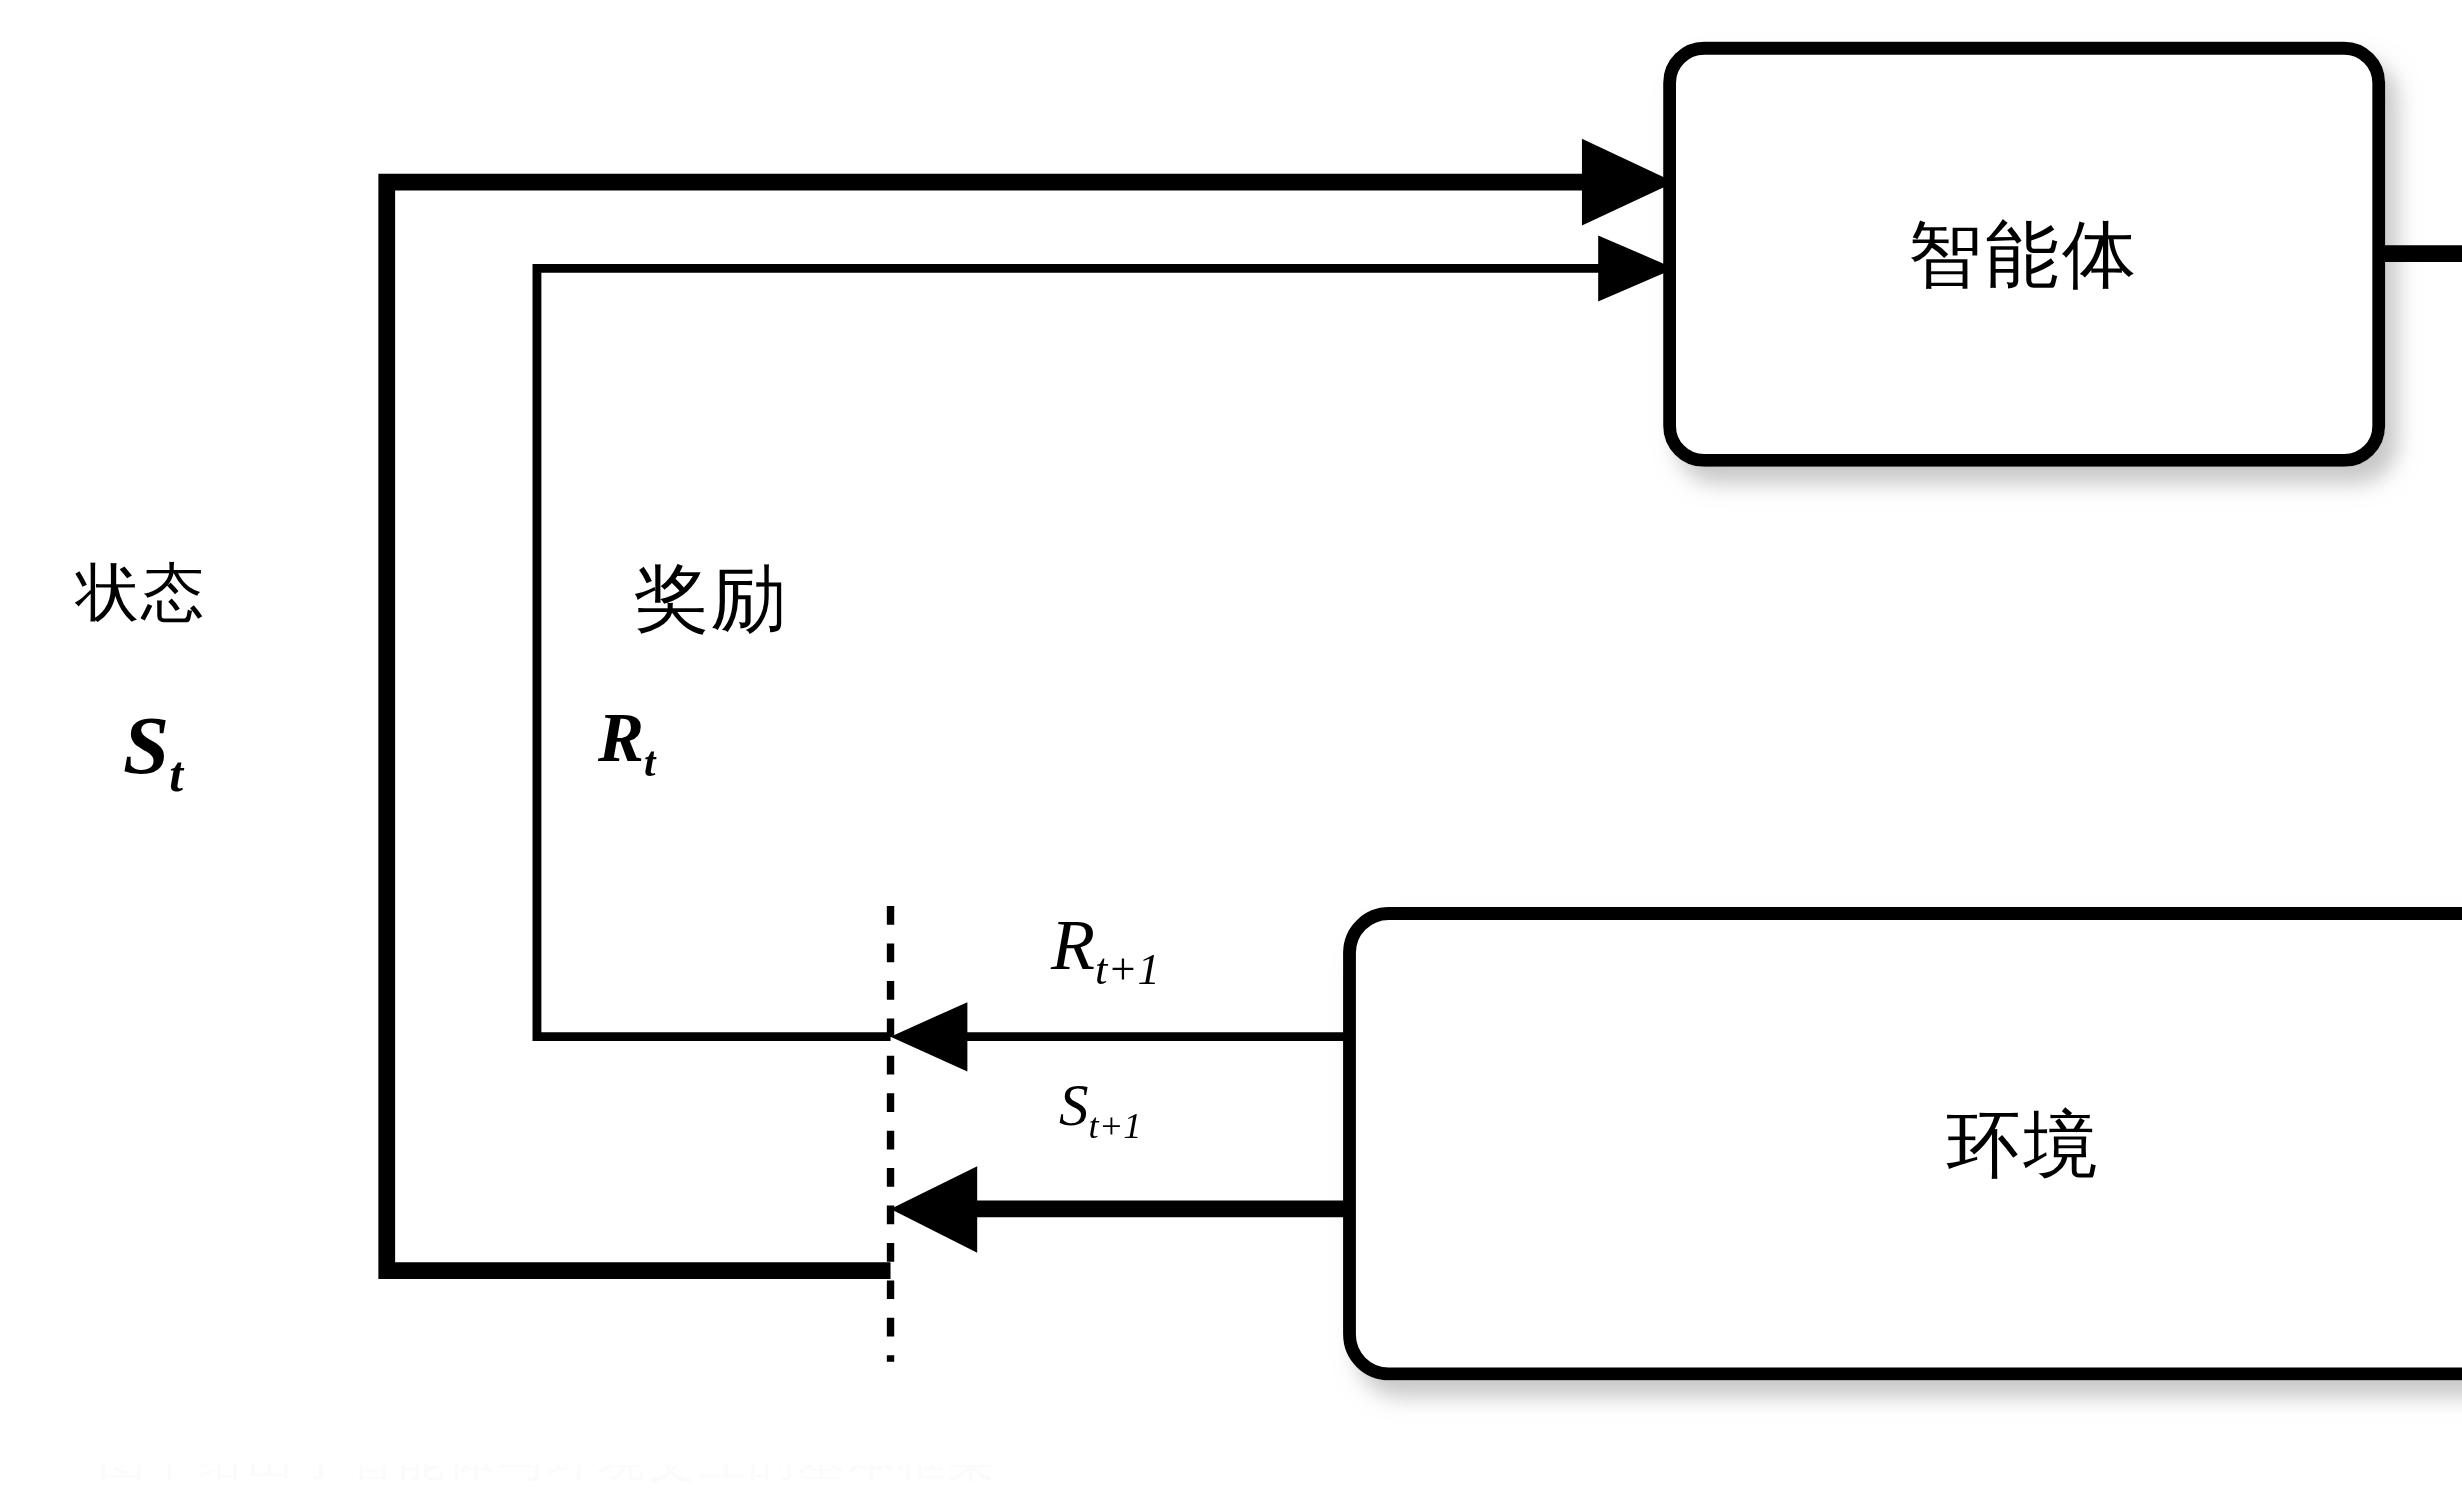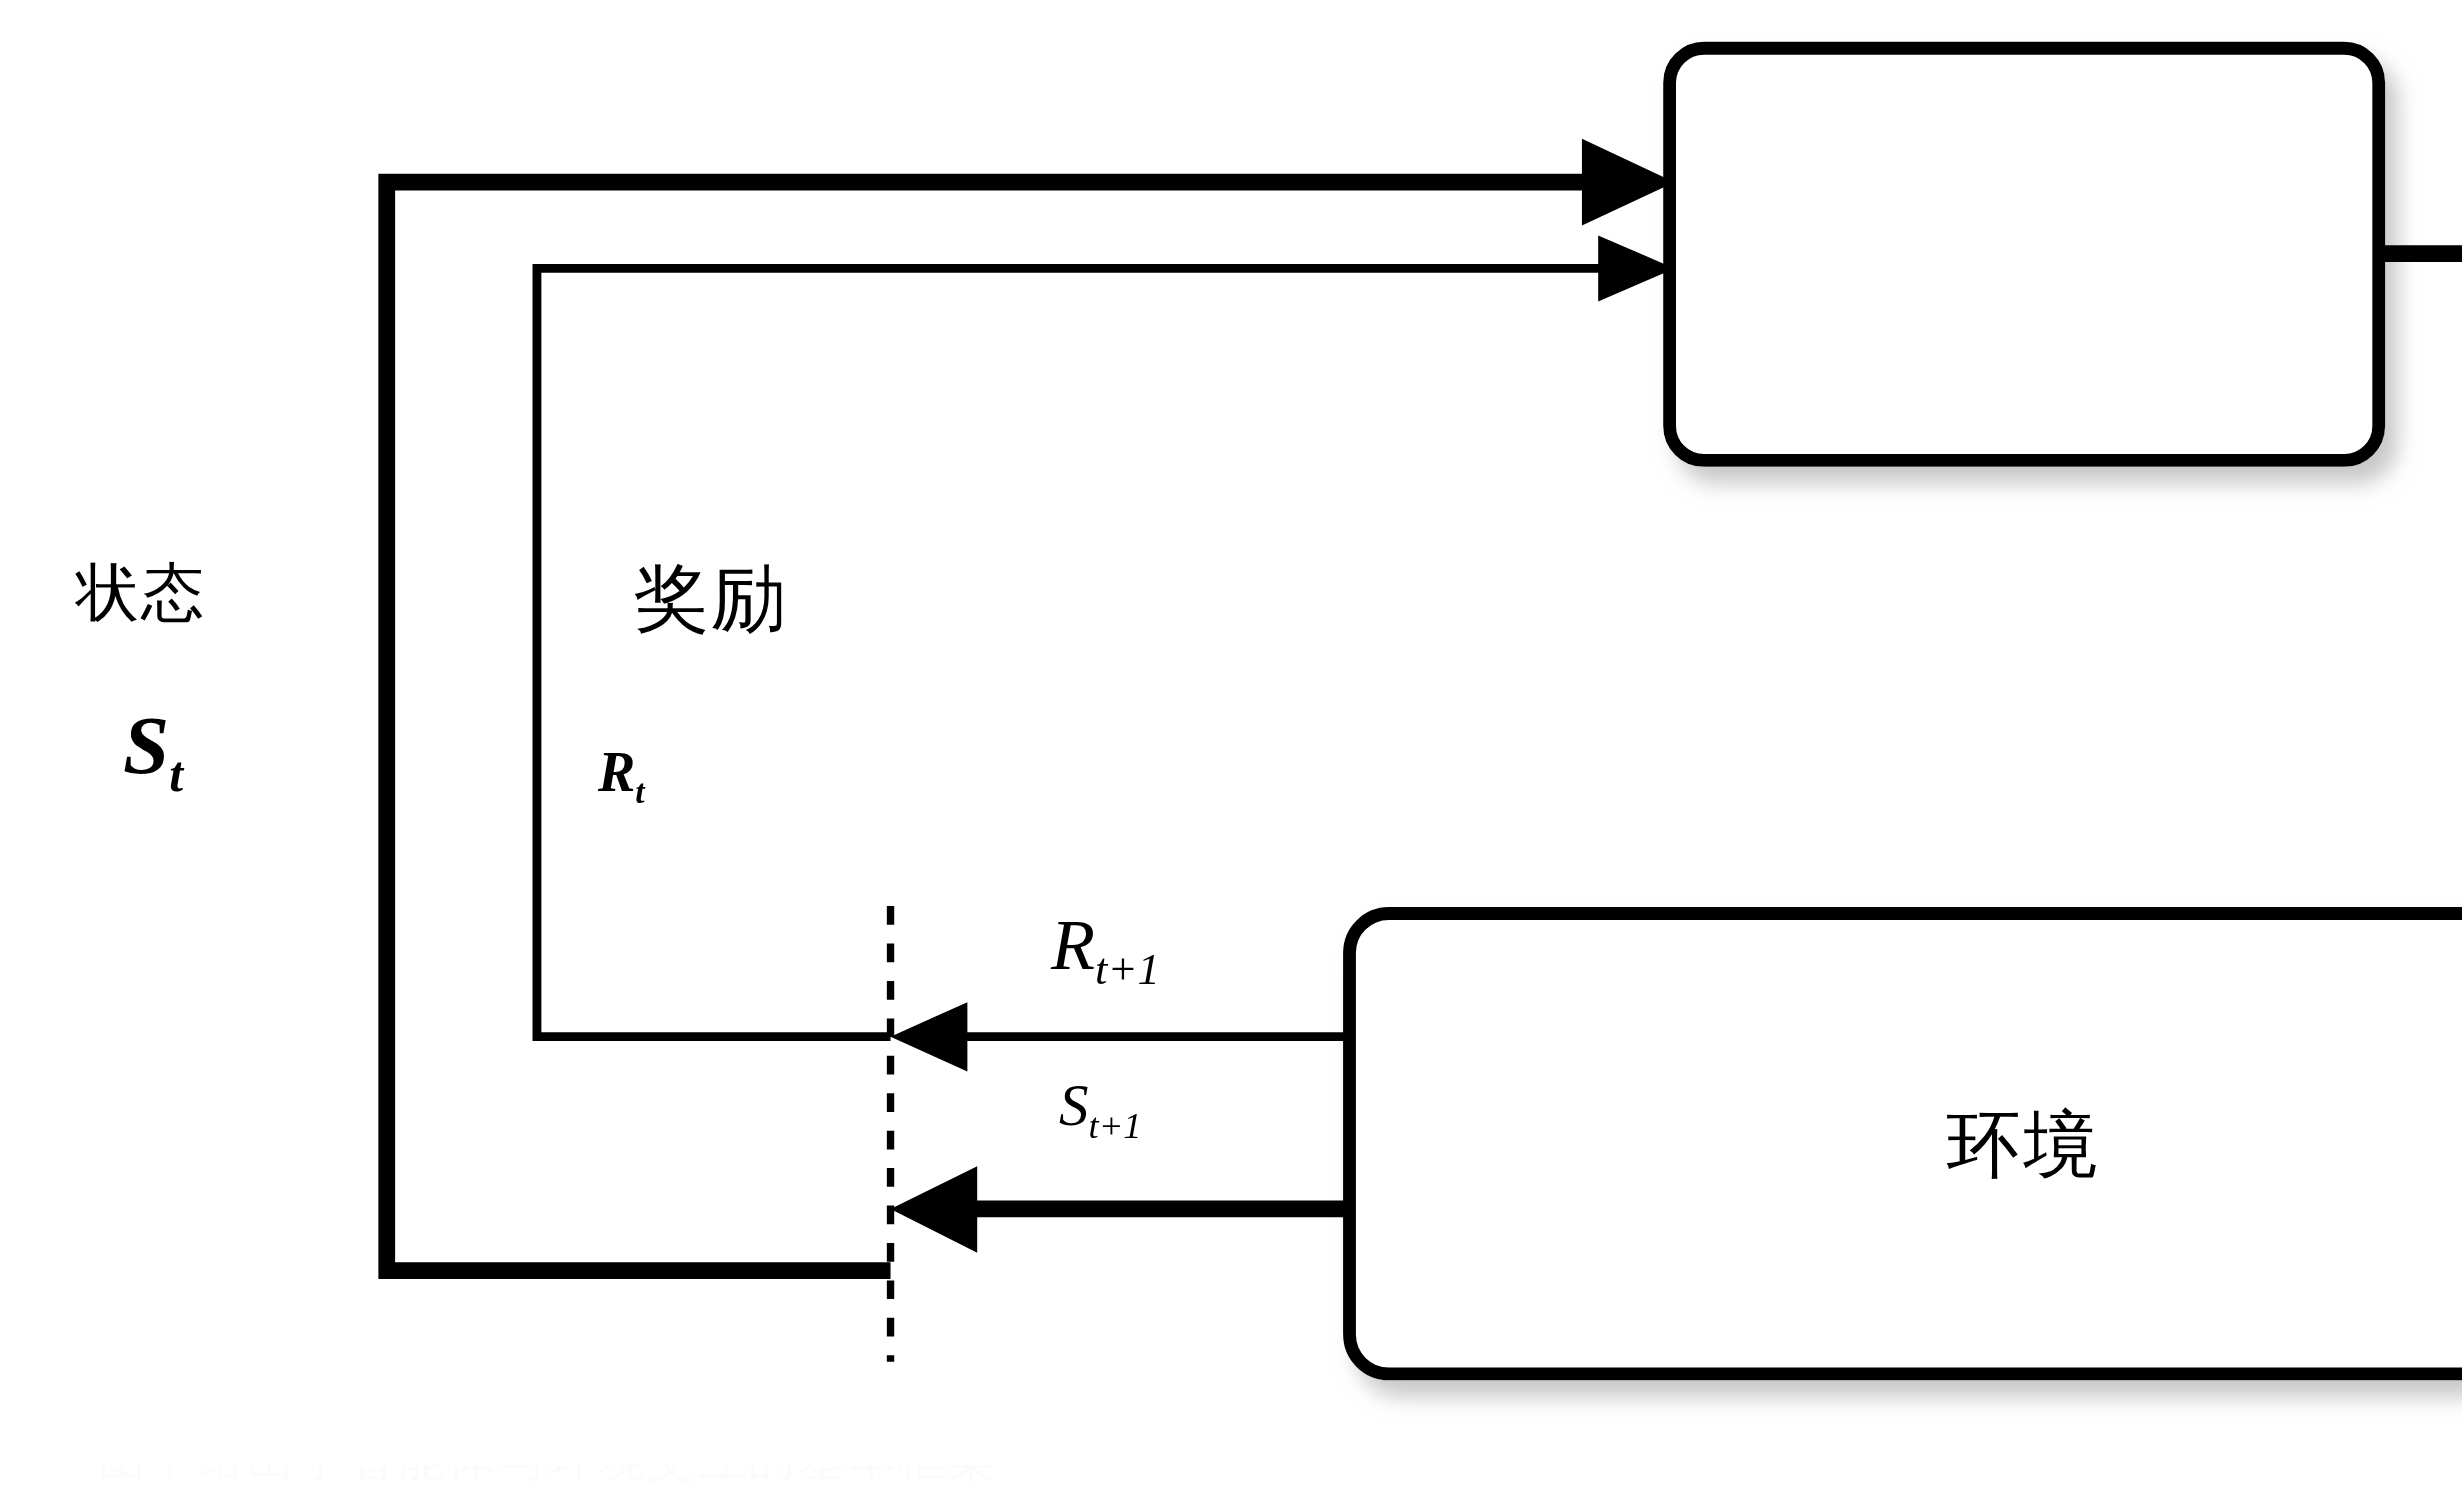--- a/index.html
+++ b/index.html
@@ -83,21 +83,21 @@
     align-items: center;
     justify-content: center;
     font-size: 74px;
     letter-spacing: 3px;
   }
 
   
   #state-label-cjk   { left: 76px;  top: 561px; font-size: 63px; letter-spacing: 2px; }
   #state-label-math  { left: 123px;  top: 704px; font-size: 83px; text-align: center; }
   #reward-label-cjk  { left: 591px; top: 561px; font-size: 75px; letter-spacing: 2px; margin-left: 43px; }
-  #reward-label-math { left: 598px; top: 704px; font-size: 56px; margin-top: 40px; }
+  #reward-label-math { left: 598px; top: 704px; font-size: 69px; }
 
   
   #reward-next-label { left: 1051px; top: 909px;  font-size: 72px; }
   #state-next-label  { left: 1059px; top: 1076px;  font-size: 59px; }
 
   
   #bottom-caption {
     left: 98px;
     top: 1465px;
     width: 1699px;
@@ -150,20 +150,21 @@
     </g>
 
     <g>
       <line x1="2740" y1="2455" x2="1960" y2="2455" stroke="#000000" stroke-width="34" stroke-linecap="butt"></line>
       <polygon points="1808,2455 1984,2368 1984,2544"></polygon>
     </g>
 
     <line x1="1808" y1="1840" x2="1808" y2="2765" stroke="#000000" stroke-width="15" stroke-dasharray="38 38" stroke-linecap="butt"></line>
   </svg>
 
+  <div class="lbl cjk" id="agent-box-label">智能体</div>
 
   <div class="lbl cjk" id="environment-box-label">环境</div>
 
   <div class="lbl cjk" id="state-label-cjk">状态</div>
   <div class="lbl math" id="state-label-math"><span>S</span><span class="sub">t</span></div>
 
   <div class="lbl cjk" id="reward-label-cjk">奖励</div>
   <div class="lbl math" id="reward-label-math"><span>R</span><span class="sub">t</span></div>
 
   <div class="lbl math-light" id="reward-next-label"><span>R</span><span class="sub">t+1</span></div>

